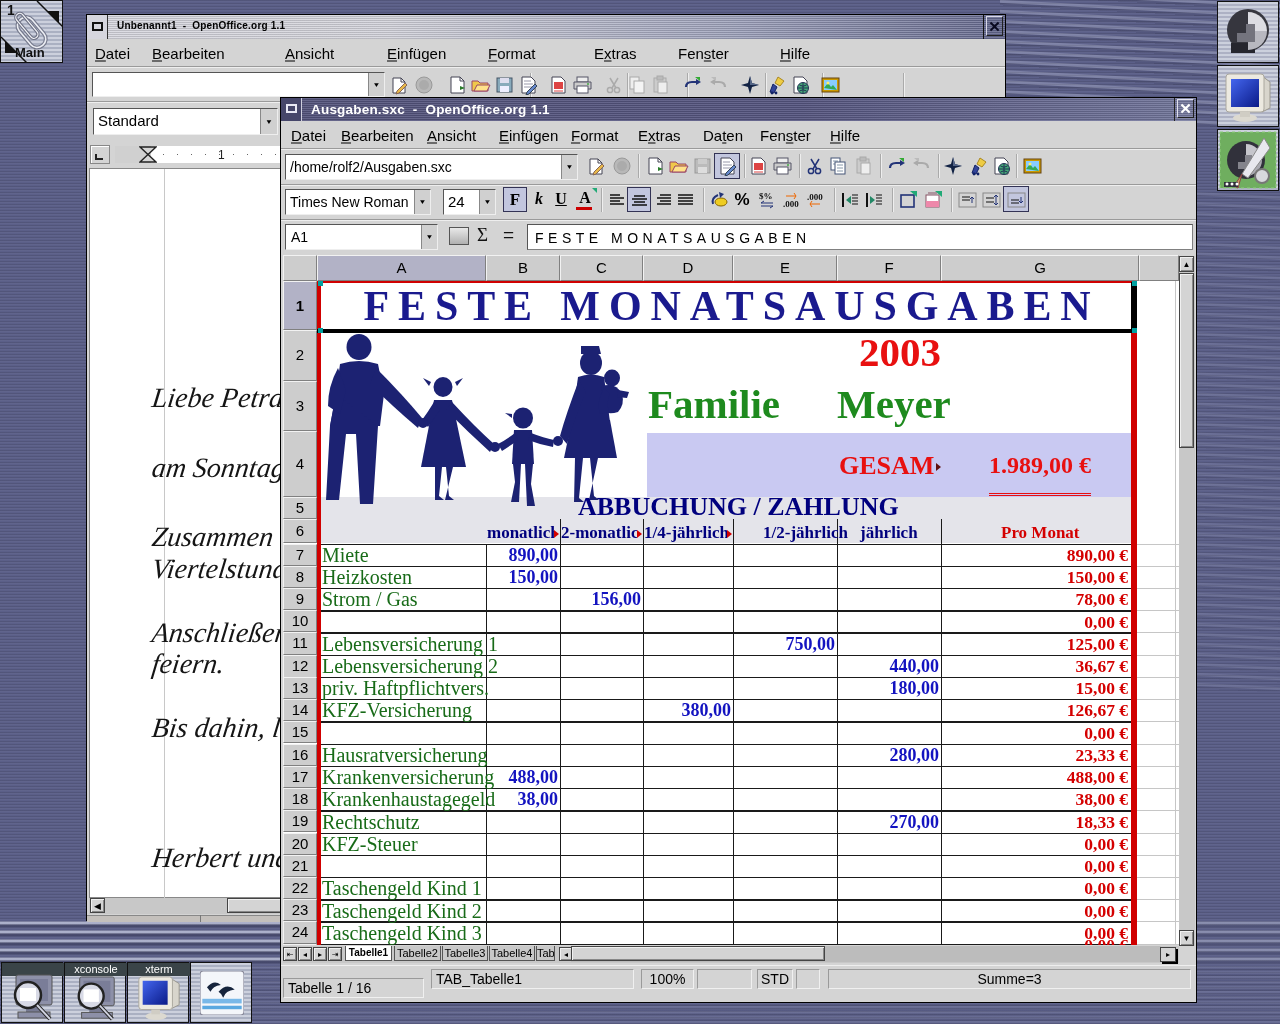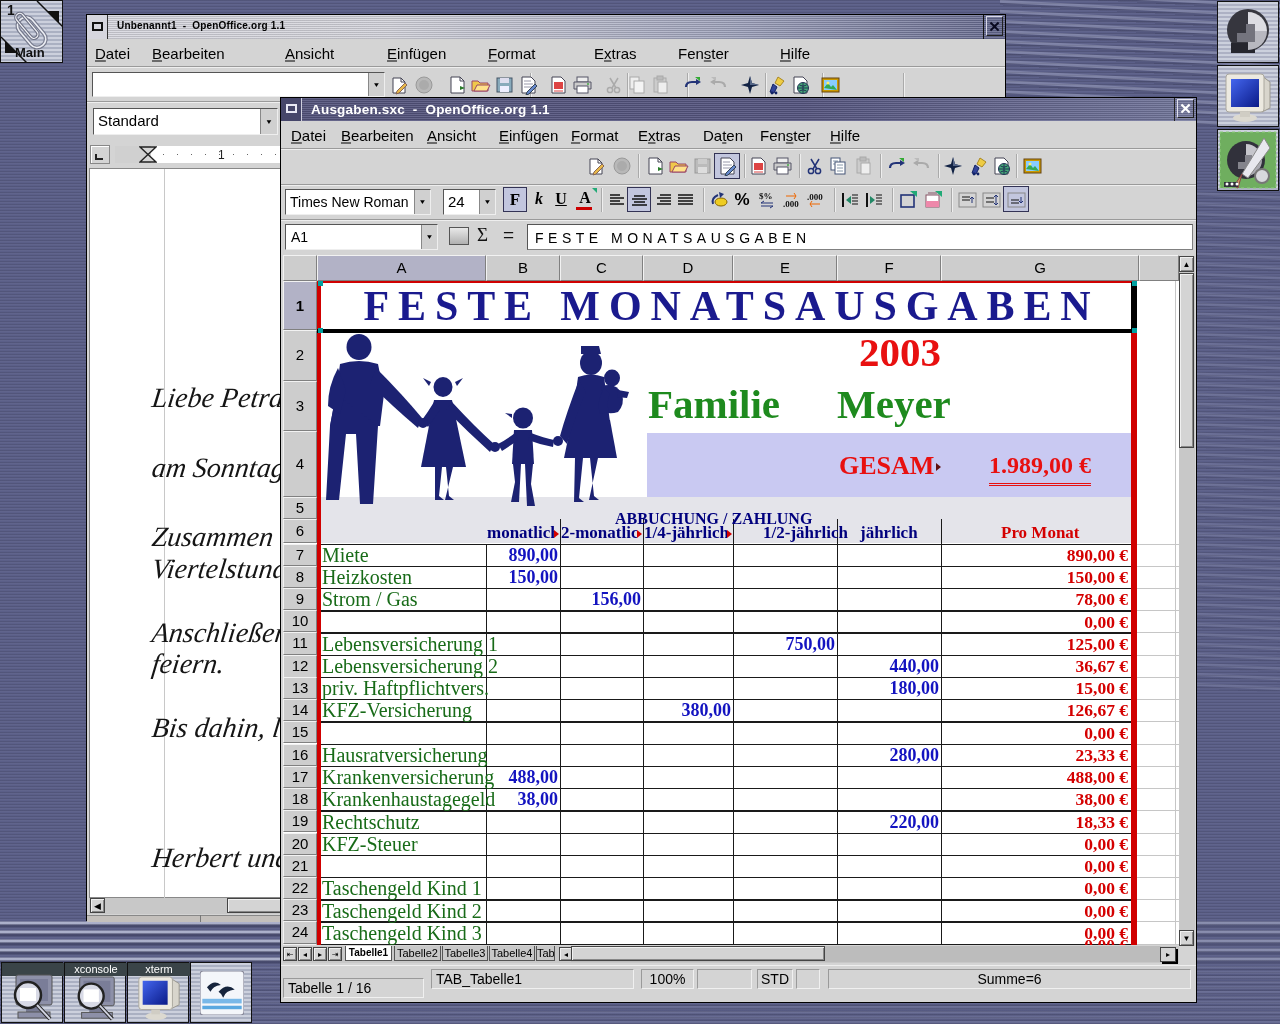--- a/index.html
+++ b/index.html
@@ -358,20 +358,24 @@
     <span style="left:146px;"><u>A</u>nsicht</span>
     <span style="left:218px;"><u>E</u>infügen</span>
     <span style="left:290px;"><u>F</u>ormat</span>
     <span style="left:357px;">E<u>x</u>tras</span>
     <span style="left:422px;">Da<u>t</u>en</span>
     <span style="left:479px;">Fen<u>s</u>ter</span>
     <span style="left:549px;"><u>H</u>ilfe</span>
   </div>
 
   <div class="toolbar" style="left:0;top:51px;width:915px;height:36px;"></div>
+  <div class="combo" style="left:4px;top:56px;width:293px;height:26px;">
+      <span style="position:absolute;left:4px;top:4px;">/home/rolf2/Ausgaben.sxc</span>
+      <div class="arrowbtn"></div>
+    </div>
   <div id="cicons1">
     <svg class="icon" style="left:305px;top:58px;">
         <path d="M4 3h8l4 4v11H4z" fill="#fff" stroke="#445"></path>
         <path d="M12 3v4h4" fill="none" stroke="#445"></path>
         <path d="M8 16 L16 8 l2 2 -8 8 -3 1z" fill="#e8b94a" stroke="#865"></path>
       </svg>
     <svg class="icon" style="left:331px;top:58px;">
         <circle cx="10" cy="10" r="8" fill="#b8b8b8" stroke="#999"></circle>
         <circle cx="10" cy="10" r="5" fill="#ababab"></circle>
       </svg>
@@ -701,22 +705,22 @@
         <path d="M280 52 q14 -4 20 8 q3 10 -4 18 q-12 4 -18 -4 z"></path>
         <path d="M296 56 l11 2 -2 6 -10 -1z"></path>
         <path d="M282 54 Q274 68 278 80 L287 78 Q284 68 288 60 Z"></path>
       </g>
     </svg>
     <div class="abs" style="left:576px;top:73px;width:82px;font-family:'Liberation Serif',serif;font-weight:bold;font-size:41px;color:#e81010;text-align:center;">2003</div>
     <div class="abs" style="left:365px;top:125px;font-family:'Liberation Serif',serif;font-weight:bold;font-size:41px;color:#1e8a1e;">Familie</div>
     <div class="abs" style="left:554px;top:125px;font-family:'Liberation Serif',serif;font-weight:bold;font-size:41px;color:#1e8a1e;">Meyer</div>
     <div class="abs" style="left:556px;top:196px;font-family:'Liberation Serif',serif;font-weight:bold;font-size:26px;color:#e81010;">GESAM</div>
     <div class="otri" style="left:653px;top:208px;border-left-color:#601010;"></div>
-    <div class="abs" style="right:88px;top:197px;font-family:'Liberation Serif',serif;font-weight:bold;font-size:24px;color:#e81010;white-space:nowrap;border-bottom:3px double #e81010;padding-bottom:4px;">1.989,00 €</div>
-    <div class="abs" style="left:295px;top:255px;font-family:'Liberation Serif',serif;font-weight:bold;font-size:16px;color:#00007e;white-space:nowrap;margin-left:37px;">ABBUCHUNG / ZAHLUNG</div>
+    <div class="abs" style="right:88px;top:197px;font-family:'Liberation Serif',serif;font-weight:bold;font-size:24px;color:#e81010;white-space:nowrap;border-bottom:3px double #e81010;padding-bottom:14px;">1.989,00 €</div>
+    <div class="abs" style="left:295px;top:237px;font-family:'Liberation Serif',serif;font-weight:bold;font-size:26px;color:#00007e;white-space:nowrap;">ABBUCHUNG / ZAHLUNG</div>
     <div class="h6" style="left:204px;top:269.3px;width:67px;text-align:right;overflow:hidden;">monatlich</div>
       <div class="otri" style="left:271px;top:275.3px;"></div>
     <div class="h6" style="left:278px;top:269.3px;width:76px;text-align:right;overflow:hidden;">2-monatlich</div>
       <div class="otri" style="left:354px;top:275.3px;"></div>
     <div class="h6" style="left:361px;top:269.3px;width:83px;text-align:right;overflow:hidden;">1/4-jährlich</div>
       <div class="otri" style="left:444px;top:275.3px;"></div>
     <div class="h6" style="left:480px;top:269.3px;">1/2-jährlich</div>
     <div class="h6" style="left:577px;top:269.3px;">jährlich</div>
     <div class="h6" style="left:718px;top:269.3px;color:#d40000;">Pro Monat</div>
     <div class="lab" style="top:290.8px;">Miete</div>
@@ -745,21 +749,21 @@
     <div class="lab" style="top:490.9px;">Hausratversicherung</div>
     <div class="num" style="left:546px;top:490.9px;width:110px;">280,00</div>
     <div class="gnum" style="left:735px;top:490.9px;width:110px;">23,33 €</div>
     <div class="lab" style="top:513.1px;">Krankenversicherung</div>
     <div class="num" style="left:165px;top:513.1px;width:110px;">488,00</div>
     <div class="gnum" style="left:735px;top:513.1px;width:110px;">488,00 €</div>
     <div class="lab" style="top:535.3px;">Krankenhaustagegeld</div>
     <div class="num" style="left:165px;top:535.3px;width:110px;">38,00</div>
     <div class="gnum" style="left:735px;top:535.3px;width:110px;">38,00 €</div>
     <div class="lab" style="top:557.6px;">Rechtschutz</div>
-    <div class="num" style="left:546px;top:557.6px;width:110px;">220,00</div>
+    <div class="num" style="left:546px;top:557.6px;width:110px;">270,00</div>
     <div class="gnum" style="left:735px;top:557.6px;width:110px;">18,33 €</div>
     <div class="lab" style="top:579.8px;">KFZ-Steuer</div>
     <div class="gnum" style="left:735px;top:579.8px;width:110px;">0,00 €</div>
     <div class="gnum" style="left:735px;top:602px;width:110px;">0,00 €</div>
     <div class="lab" style="top:624.2px;">Taschengeld Kind 1</div>
     <div class="gnum" style="left:735px;top:624.2px;width:110px;">0,00 €</div>
     <div class="lab" style="top:646.5px;">Taschengeld Kind 2</div>
     <div class="gnum" style="left:735px;top:646.5px;width:110px;">0,00 €</div>
     <div class="lab" style="top:668.7px;">Taschengeld Kind 3</div>
     <div class="gnum" style="left:735px;top:668.7px;width:110px;">0,00 €</div>
@@ -797,16 +801,16 @@
       </div>
     <div class="sfield" style="left:360px;width:53px;text-align:center;">
         <span style="position:absolute;left:0;right:0;top:1px;">100%</span>
       </div>
     <div class="sfield" style="left:416px;width:55px;"></div>
     <div class="sfield" style="left:476px;width:36px;text-align:center;">
         <span style="position:absolute;left:0;right:0;top:1px;">STD</span>
       </div>
     <div class="sfield" style="left:515px;width:24px;"></div>
     <div class="sfield" style="left:547px;width:363px;text-align:center;">
-        <span style="position:absolute;left:0;right:0;top:1px;">Summe=6</span>
+        <span style="position:absolute;left:0;right:0;top:1px;">Summe=3</span>
       </div>
   </div>
 </div>
 
 </body></html>

